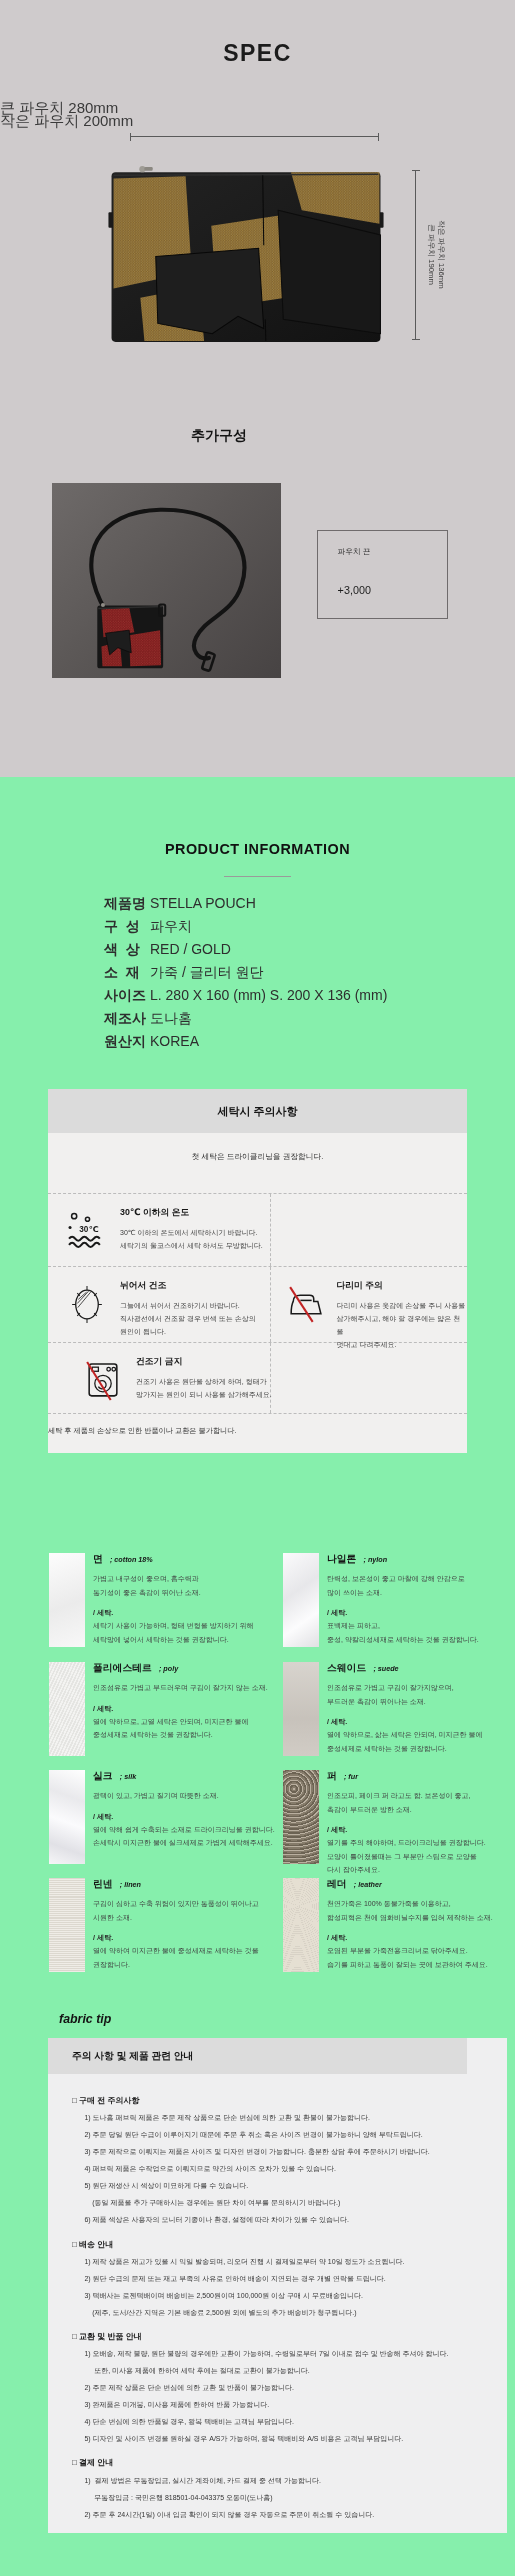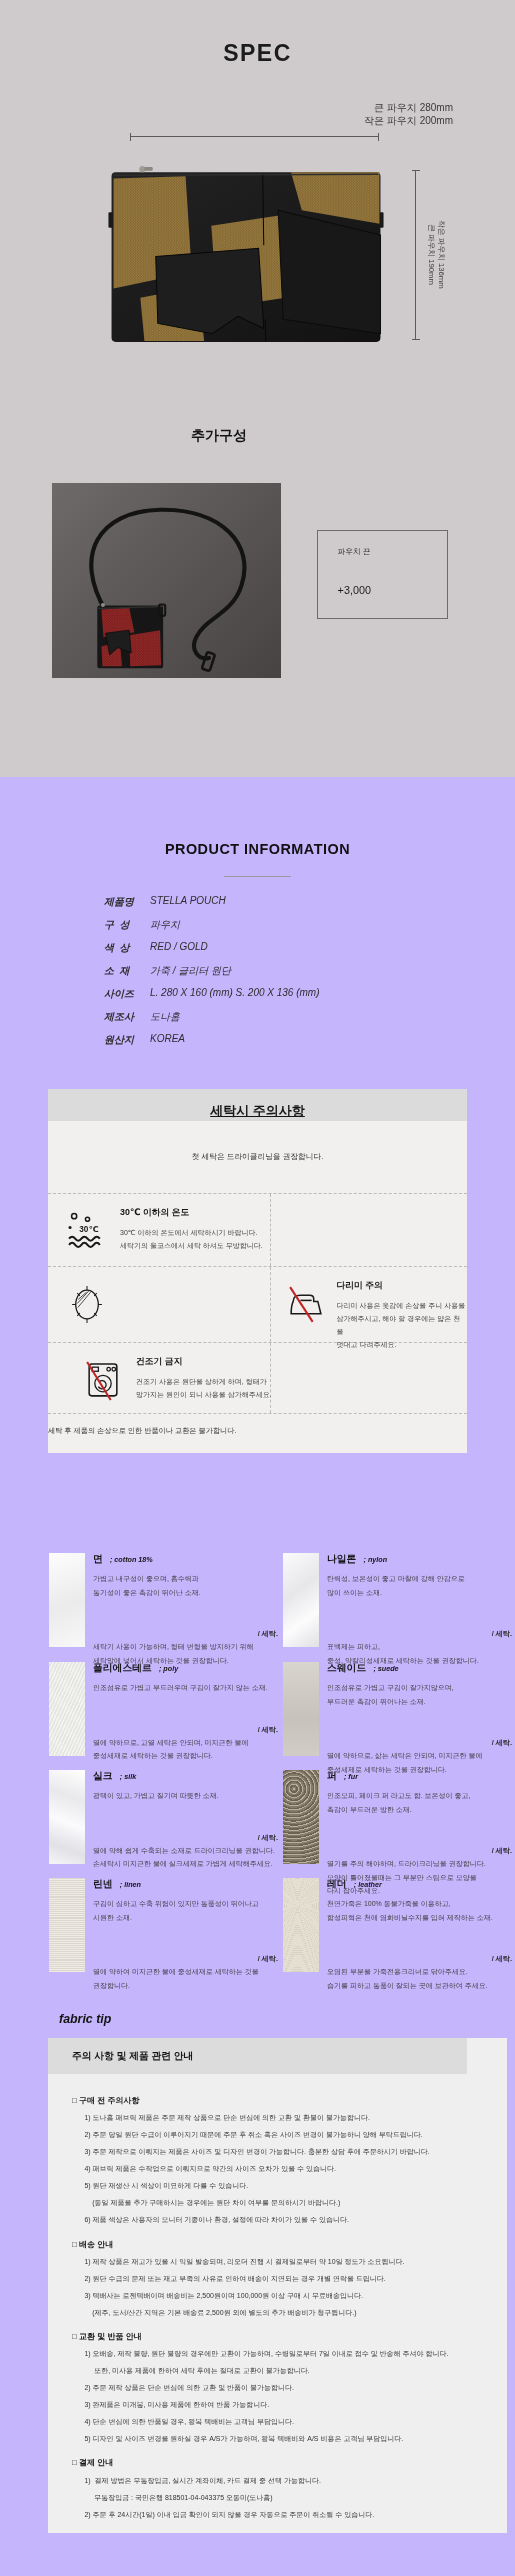--- a/index.html
+++ b/index.html
@@ -1,25 +1,25 @@
 <!DOCTYPE html>
 <html style="font-size:8.2px"><head>
 <meta charset="utf-8">
 <style>
   * { margin:0; padding:0; box-sizing:border-box; }
   html,body { background:#ffffff; }
   body { font-family:"Liberation Sans","DejaVu Sans",sans-serif; color:#222; }
-  #page { position:relative; width:515px; height:2577px; margin:0 auto; background:#c4b5fd; overflow:hidden; }
+  #page { position:relative; width:515px; height:2577px; margin:0 auto; background:#86efac; overflow:hidden; }
 
   
   #spec-section { position:absolute; left:0; top:0; width:515px; height:777px; background:#cfcbcc; }
   .spec-title { position:absolute; left:0; top:40px; width:515px; text-align:center;
                 font-size:23px; font-weight:600; letter-spacing:1.5px; color:#1c1c1c; }
-  .dim-labels { position:absolute; left:0; top:101px; width:453px; text-align:right;
-                font-size:10px; color:#3a3a3a; line-height:13.4px; }
+  .dim-labels { position:absolute; left:0; top:101px; width:453px; text-align:left;
+                font-size:15px; color:#3a3a3a; line-height:13.4px; }
   .h-ruler { position:absolute; left:130px; top:136px; width:248px; height:0; border-top:0.5px solid #5a5a5a; }
   .h-ruler::before, .h-ruler::after { content:""; position:absolute; top:-3.6px; width:0.5px; height:7.2px; background:#5a5a5a; }
   .h-ruler::before { left:0; } .h-ruler::after { right:0; }
   .v-ruler { position:absolute; left:415px; top:170px; height:169px; width:0; border-left:0.5px solid #5a5a5a; }
   .v-ruler::before, .v-ruler::after { content:""; position:absolute; left:-3.6px; width:7.2px; height:0.5px; background:#5a5a5a; }
   .v-ruler::before { top:0; } .v-ruler::after { bottom:0; }
   .v-dim { position:absolute; left:446px; top:170px; width:169px; text-align:center;
            font-size:7.7px; color:#3a3a3a; line-height:9.8px; transform:rotate(90deg);
            transform-origin:left top; white-space:nowrap; }
   .clutch-photo { position:absolute; left:108px; top:163px; width:276px; height:181px; }
@@ -30,28 +30,28 @@
   .price-box { position:absolute; left:317px; top:530px; width:131px; height:89px;
                border:0.5px solid #6f6b6c; }
   .price-box .pname  { position:absolute; left:19.6px; top:15.5px;  font-size:7.7px; color:#2b2b2b; }
   .price-box .pprice { position:absolute; left:19.6px; top:53px; font-size:10.8px; color:#1d1d1d; }
 
   
   .pi-title { position:absolute; left:0; top:841px; width:515px; text-align:center;
               font-size:14.4px; font-weight:bold; letter-spacing:0.5px; color:#111; }
   .pi-underline { position:absolute; left:224px; top:876px; width:67px; height:1px; background:#9a9a9a; }
   .pi-table { position:absolute; left:104px; top:895px; width:330px; }
-  .pi-row { height:23px; font-size:10px; color:#2e2e2e; display:flex;font-style:italic; }
+  .pi-row { height:23px; font-size:14px; color:#2e2e2e; display:flex; }
   .pi-label { width:34px; font-weight:bold; white-space:pre; }
   .pi-value { margin-left:12px; }
 
   
   #care-box { position:absolute; left:48px; top:1089px; width:419px; height:364px; background:#f1f0ef; }
-  .care-header { position:absolute; left:0; top:0; width:419px; height:32px; background:#dbdbdb;
-                 text-align:center; line-height:44px; font-size:13px; font-weight:bold; color:#161616;text-decoration:underline; }
+  .care-header { position:absolute; left:0; top:0; width:419px; height:44px; background:#dbdbdb;
+                 text-align:center; line-height:44px; font-size:11px; font-weight:bold; color:#161616; }
   .care-intro { position:absolute; left:0; top:63px; width:419px; text-align:center; font-size:7.7px; color:#2f2f2f; }
   .care-grid { position:absolute; left:0; top:104px; width:419px; border-top:1px dashed #bcbcbc; }
   .care-row { position:relative; display:flex; border-bottom:1px dashed #bcbcbc; }
   .care-cell { position:relative; }
   .care-cell.c1 { width:222px; } .care-cell.c2 { width:198px; }
   .care-divider { position:absolute; left:222px; top:0; height:100%; border-left:1px dashed #bcbcbc; }
   .care-icon { position:absolute; left:19.6px; top:16.5px; width:38px; height:38px; }
   .care-texts { position:absolute; left:72px; top:13.4px; }
   .c2 .care-icon { left:16.5px; } .c2 .care-texts { left:67px; }
   .care-cell-title { font-size:8.8px; font-weight:bold; color:#161616; margin-bottom:6.2px; }
@@ -59,21 +59,21 @@
   .care-footer { position:absolute; left:0; top:337px; width:419px; text-align:left; font-size:7.2px; color:#2f2f2f; }
 
   
   .fab-card { position:absolute; width:216px; }
   .fab-img { position:absolute; left:0; top:0; width:36px; height:94px; }
   .fab-text { position:absolute; left:44px; top:0; width:185px; }
   .fab-title { font-size:9.8px; font-weight:bold; color:#161616; }
   .fab-eng { font-size:7.2px; font-style:italic; margin-left:7.2px; }
   .fab-desc { margin-top:6.2px; }
   .fab-desc div, .fab-wash div { font-size:7px; color:#3e3e3e; line-height:13.4px; }
-  .fab-washlabel { margin-top:28px; font-size:7.2px; font-weight:bold; color:#2a2a2a; line-height:13.4px;text-align:right; }
+  .fab-washlabel { margin-top:7px; font-size:7.2px; font-weight:bold; color:#2a2a2a; line-height:13.4px; }
   .tex-cotton { background:linear-gradient(160deg,#fdfdfd,#ebebeb 55%,#f8f8f8); }
   .tex-nylon  { background:linear-gradient(145deg,#fbfbfc,#e7e7ea 40%,#fcfcfd 70%,#e0e0e3); }
   .tex-poly   { background:repeating-linear-gradient(115deg,#f3f3f1 0 1.5px,#e5e5e2 1.5px 3.1px); }
   .tex-suede  { background:linear-gradient(180deg,#d8d4ce,#c7c2bb 60%,#d1ccc5); }
   .tex-silk   { background:linear-gradient(200deg,#ffffff,#e9e9ec 30%,#fbfbfd 55%,#e1e1e6 80%,#f6f6f8); }
   .tex-fur    { background:#8d8374;
                 background-image:repeating-radial-gradient(circle at 30% 20%,#b9af9f 0 1px,#857b6a 1px 2.6px,#6c6353 2.6px 4.1px); }
   .tex-linen  { background:repeating-linear-gradient(0deg,#efece6 0 1px,#dcd8cf 1px 2.1px),
                 repeating-linear-gradient(90deg,rgba(255,255,255,.5) 0 1px,rgba(0,0,0,.07) 1px 2.1px); }
   .tex-leather{ background:#e5dfd2;
@@ -242,20 +242,26 @@
               <line x1="37" y1="4" x2="37" y2="12" stroke="#1a1a1a" stroke-width="2"></line>
               <line x1="37" y1="68" x2="37" y2="76" stroke="#1a1a1a" stroke-width="2"></line>
               <line x1="8" y1="40" x2="15" y2="40" stroke="#1a1a1a" stroke-width="2"></line>
               <line x1="59" y1="40" x2="66" y2="40" stroke="#1a1a1a" stroke-width="2"></line>
               <line x1="18" y1="18" x2="23" y2="23" stroke="#1a1a1a" stroke-width="2"></line>
               <line x1="51" y1="57" x2="56" y2="62" stroke="#1a1a1a" stroke-width="2"></line>
               <line x1="56" y1="18" x2="51" y2="23" stroke="#1a1a1a" stroke-width="2"></line>
               <line x1="23" y1="57" x2="18" y2="62" stroke="#1a1a1a" stroke-width="2"></line>
             </svg>
           </div>
+          <div class="care-texts">
+            <div class="care-cell-title">뉘어서 건조</div>
+            <div class="care-line">그늘에서 뉘어서 건조하기시 바랍니다.</div>
+            <div class="care-line">직사광선에서 건조할 경우 변색 또는 손상의</div>
+            <div class="care-line">원인이 됩니다.</div>
+          </div>
         </div>
         <div class="care-cell c2">
           <div class="care-icon">
             <svg width="38" height="41" viewBox="0 0 74 80">
               <path d="M14 34 q0 -12 14 -12 h18 q8 0 8 7 v5 h8 l6 24 h-58 q0 -16 4 -24 z" fill="none" stroke="#1a1a1a" stroke-width="3"></path>
               <path d="M28 32 h22" stroke="#1a1a1a" stroke-width="3" fill="none"></path>
               <line x1="8" y1="6" x2="52" y2="74" stroke="#c22424" stroke-width="4"></line>
             </svg>
           </div>
           <div class="care-texts">

